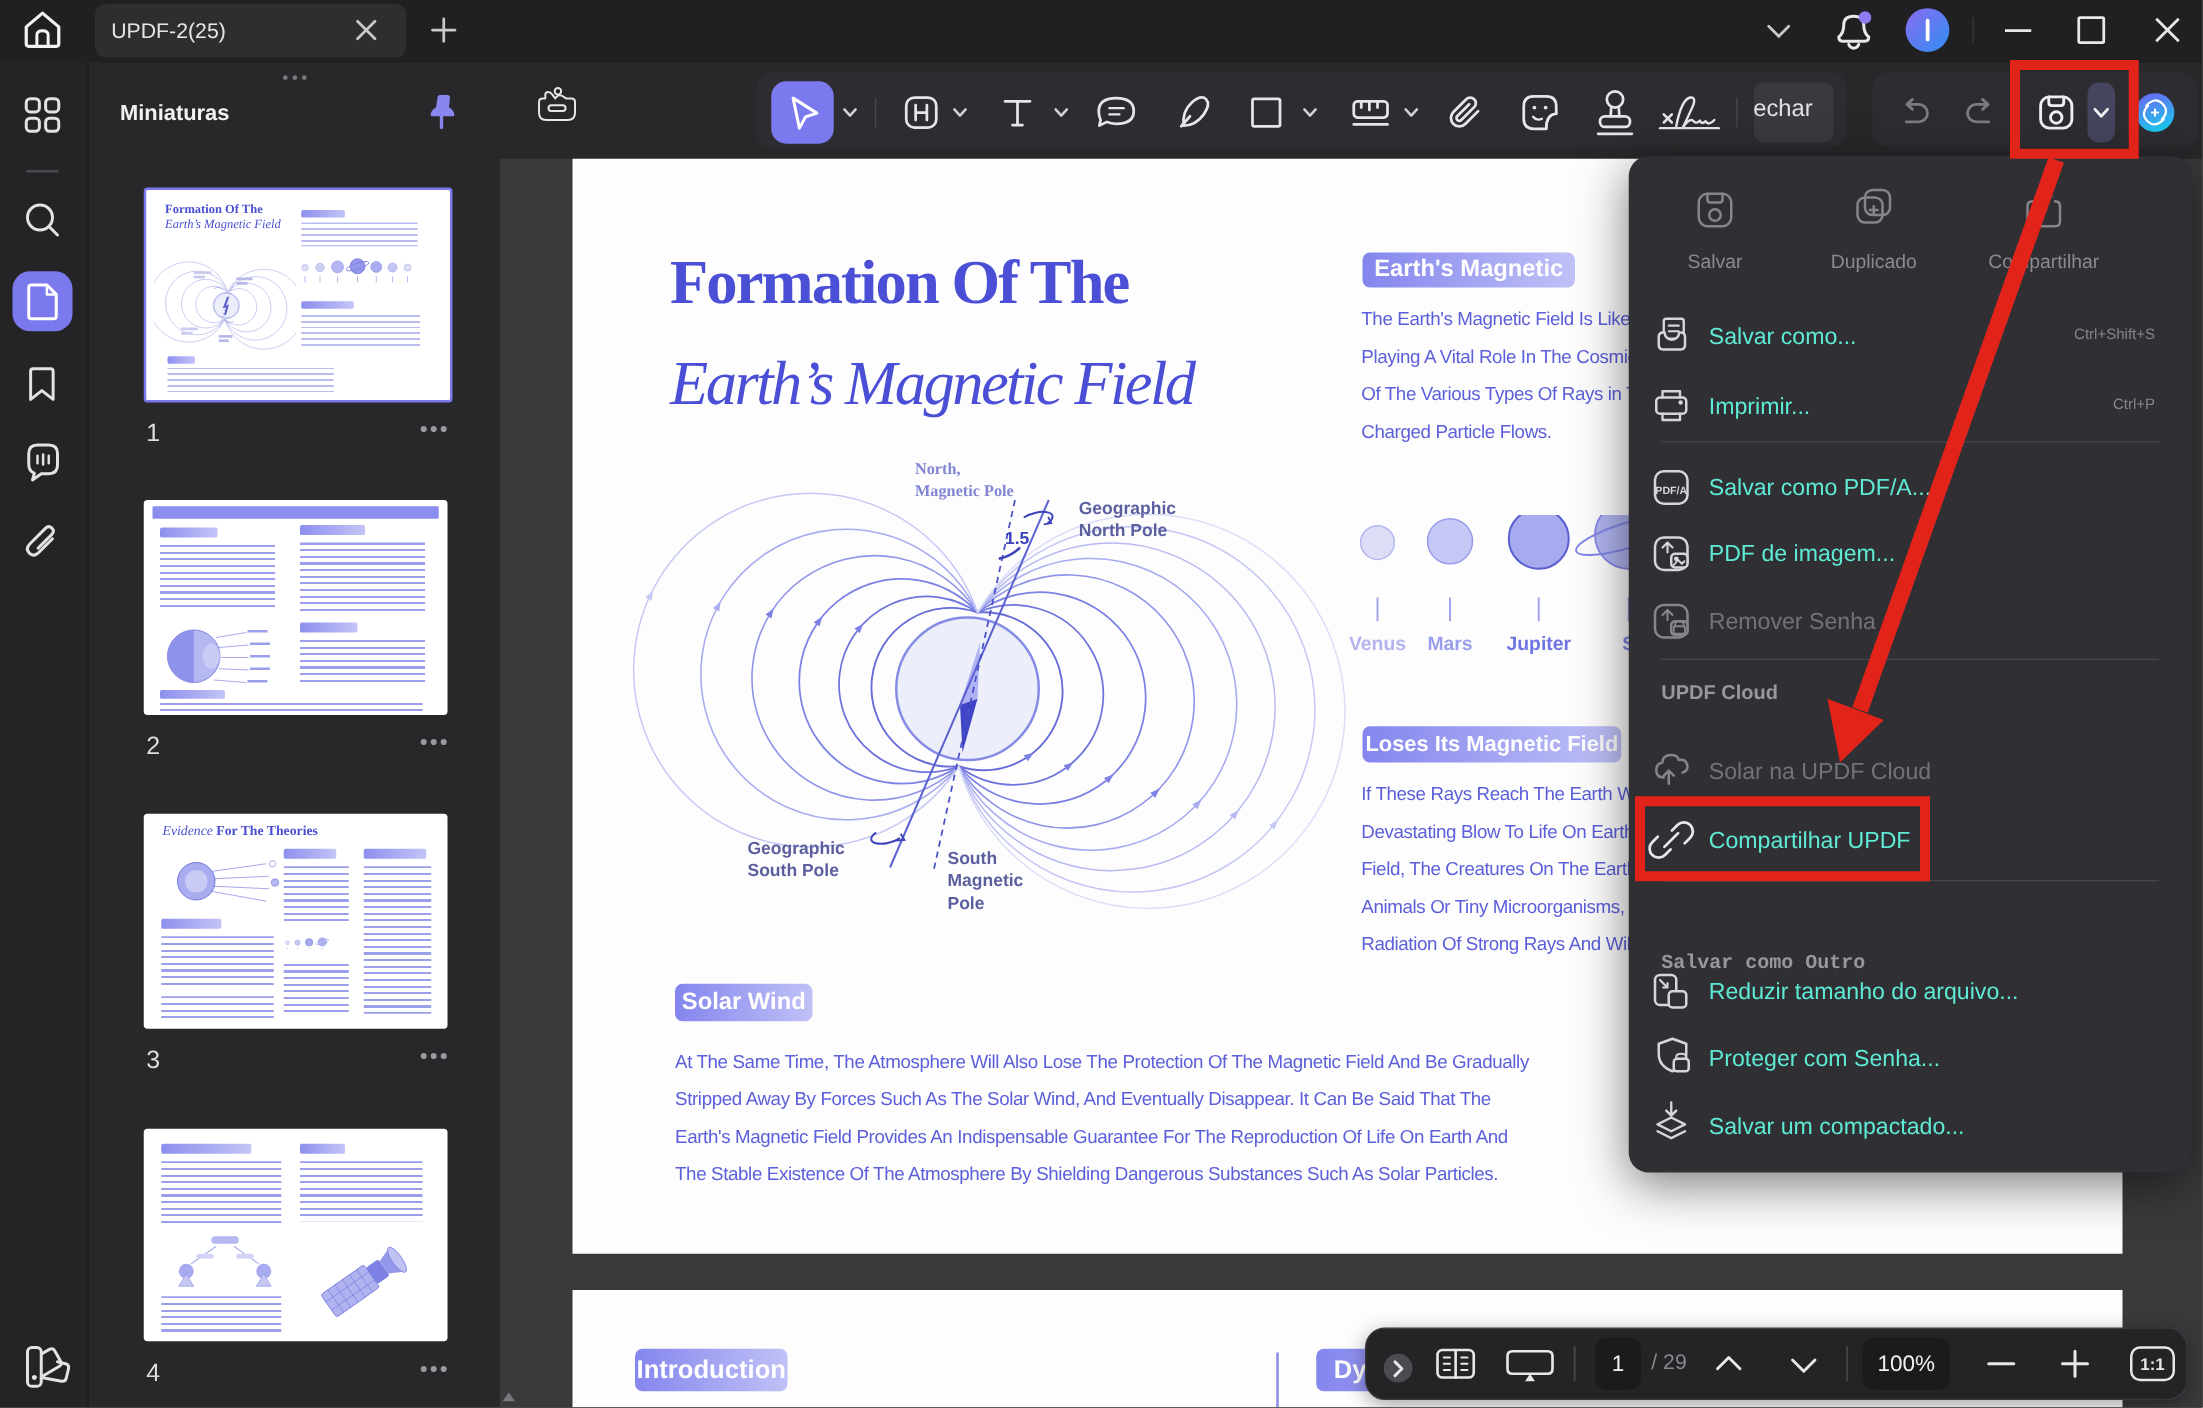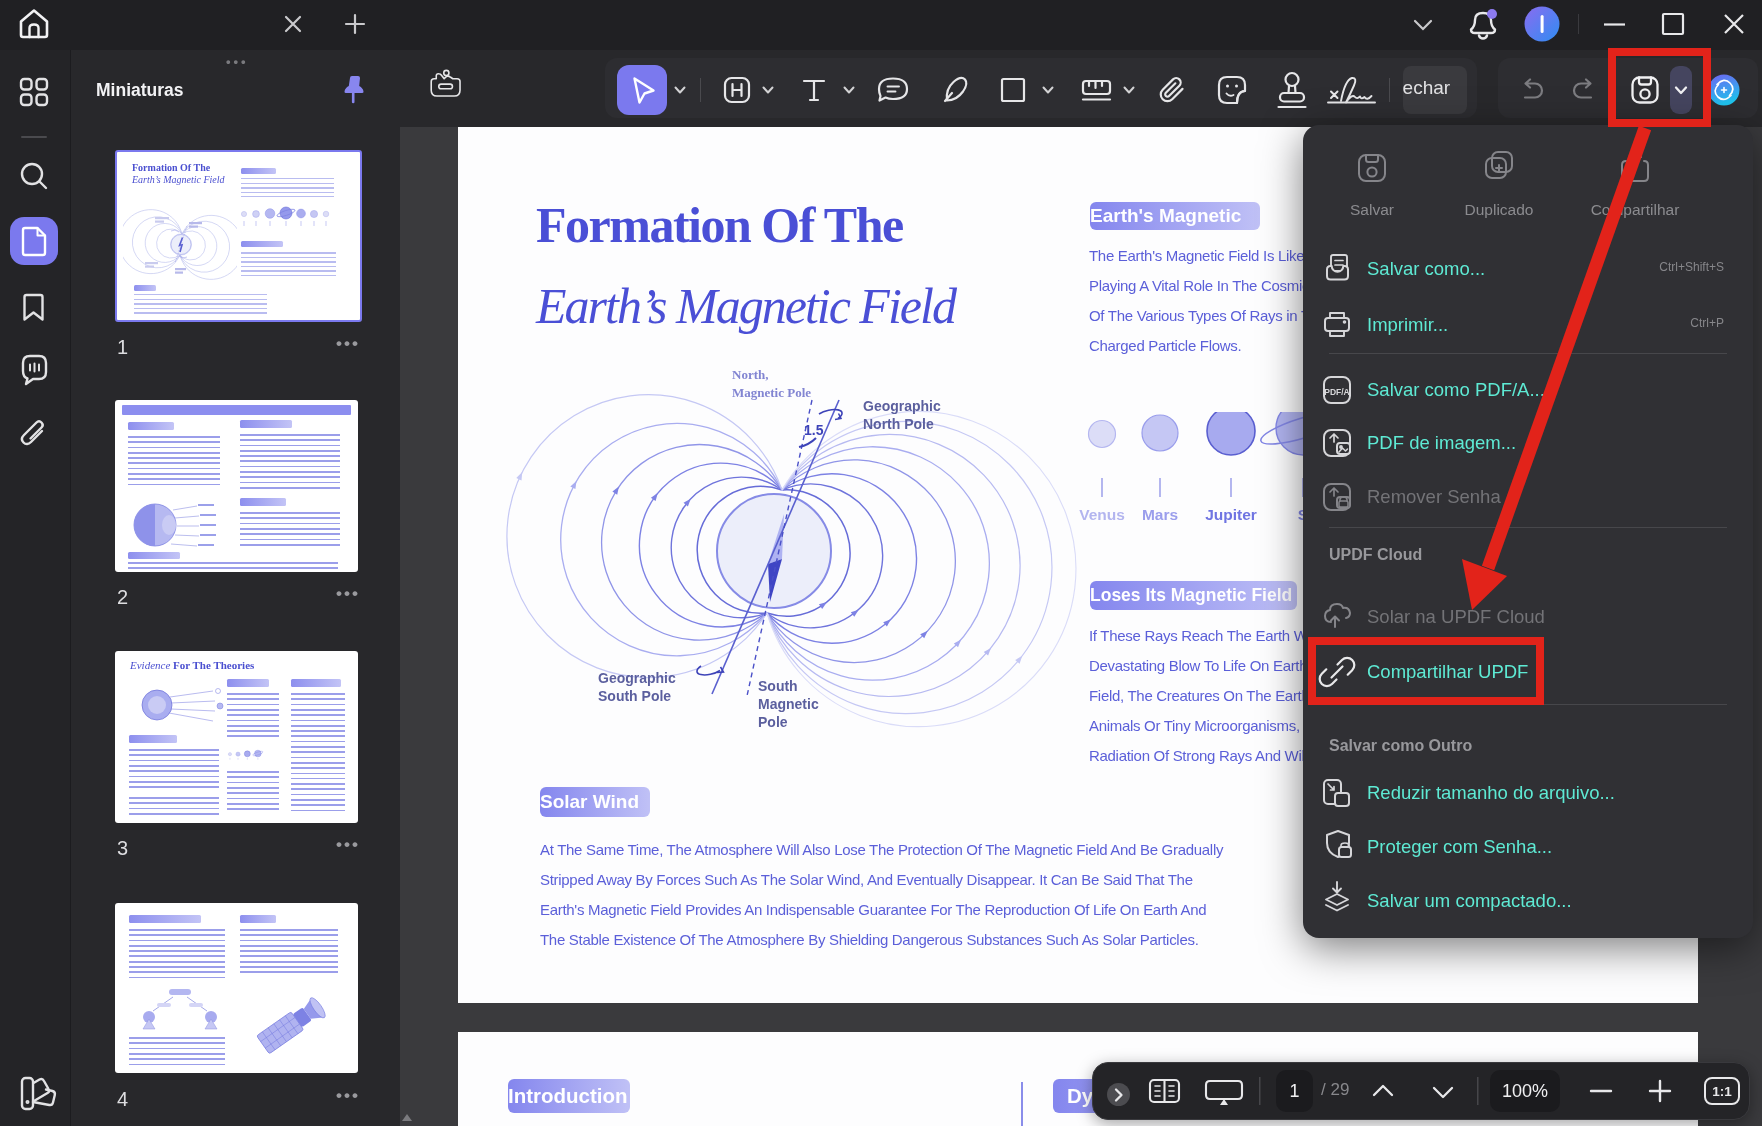--- a/index.html
+++ b/index.html
@@ -29,21 +29,21 @@
   .vsep{position:absolute;top:28px;width:1px;height:24px;background:#4a4a4e;}
   #fechar{position:absolute;left:1003px;top:16px;width:64px;height:48px;background:#3a3a3e;
           border-radius:8px;overflow:hidden;}
   #fechar span{position:absolute;left:-12px;top:11px;color:#e2e2e4;font-size:19px;}
   #savechev{position:absolute;left:1270px;top:16px;width:22px;height:48px;background:#45455f;border-radius:9px;}
   
   #docarea{left:400px;top:127px;width:1362px;height:999px;background:#3a3a3d;}
   #page1{left:458px;top:127px;width:1240px;height:876px;background:#fdfdfe;overflow:hidden;}
   #page2{left:458px;top:1032px;width:1240px;height:94px;background:#fdfdfe;overflow:hidden;}
   .badge{position:absolute;background:linear-gradient(90deg,#8486ee,#c0c1f6);border-radius:6px;
-         color:#fff;font-weight:700;text-align:left;}
+         color:#fff;font-weight:700;text-align:center;}
   .ptext{position:absolute;color:#5b5fd9;font-size:15px;line-height:30px;letter-spacing:-0.3px;white-space:nowrap;}
   
   #btoolbar{left:1092px;top:1062px;width:656px;height:56px;background:#242427;border-radius:16px;
             border:1px solid #39393d;box-shadow:0 4px 16px rgba(0,0,0,.35);}
   .bbox{position:absolute;top:7px;height:42px;background:#1b1b1e;border-radius:10px;color:#f0f0f2;
         text-align:center;}
   
   #menu{left:1303px;top:125px;width:450px;height:813px;background:#303034;border-radius:16px;
         box-shadow:0 10px 40px rgba(0,0,0,.5);}
   .mitem{position:absolute;left:64px;color:#5eead4;font-size:18.5px;white-space:nowrap;}
@@ -158,20 +158,23 @@
         <text x="300" y="342">Magnetic</text>
         <text x="300" y="360">Pole</text>
       </g>
     </svg>
   </div>
   <div id="page2" class="abs">
     <div class="badge" style="left:50px;top:47px;width:122px;height:34px;font-size:20.5px;line-height:34px;">Introduction</div>
     <div class="abs" style="left:563px;top:50px;width:2px;height:44px;background:#8a8dea;"></div>
     <div class="badge" style="left:595px;top:47px;width:170px;height:34px;font-size:20.5px;line-height:34px;text-align:left;padding-left:14px;">Dynamo Theory</div>
   </div>
+  <div id="tab" class="abs">
+      <span class="t">UPDF-2(25)</span>
+    </div>
   <svg class="abs" style="left:0;top:0" width="1762" height="50" viewBox="0 0 1762 50">
     <g fill="none" stroke="#f2f2f4" stroke-width="2.6" stroke-linecap="round" stroke-linejoin="round">
       <path d="M21 21.5 L34 10.5 L47 21.5 L47 35 Q47 37 45 37 L23 37 Q21 37 21 35 Z"></path>
       <path d="M29.5 37 L29.5 28 Q29.5 24.5 34 24.5 Q38.5 24.5 38.5 28 L38.5 37" stroke-width="2.4"></path>
     </g>
     <g stroke="#c9c9cc" stroke-width="2.2" fill="none" stroke-linecap="round">
       <path d="M286 17 L300 31 M300 17 L286 31"></path>
       <path d="M355 15 L355 33 M346 24 L364 24"></path>
       <path d="M1415 21 L1423 29 L1431 21"></path>
     </g>
@@ -470,21 +473,21 @@
       <div class="mshort" style="top:191px;">Ctrl+P</div>
     <div class="msep" style="top:228px;"></div>
     <div class="mitem" style="top:254px;">Salvar como PDF/A...</div>
     <div class="mitem" style="top:307px;">PDF de imagem...</div>
     <div class="mitem dis" style="top:361px;">Remover Senha</div>
     <div class="msep" style="top:402px;"></div>
     <div class="mhead" style="top:421px;">UPDF Cloud</div>
     <div class="mitem dis" style="top:481px;">Solar na UPDF Cloud</div>
     <div class="mitem" style="top:536px;">Compartilhar UPDF</div>
     <div class="msep" style="top:579px;"></div>
-    <div class="mhead" style="top:612px;">Salvar como Outro</div>
+    <div class="mhead" style="top:636px;font-family:Liberation Mono, monospace;">Salvar como Outro</div>
     <div class="mitem" style="top:657px;">Reduzir tamanho do arquivo...</div>
     <div class="mitem" style="top:711px;">Proteger com Senha...</div>
     <div class="mitem" style="top:765px;">Salvar um compactado...</div>
     <svg class="abs" style="left:0;top:0" width="450" height="813" viewBox="0 0 450 813" fill="none" stroke="#85858a" stroke-width="2" stroke-linecap="round" stroke-linejoin="round">
       <g>
         <rect x="56" y="30" width="26" height="26" rx="7"></rect>
         <path d="M63 30 L63 34.5 Q63 37 65.5 37 L72.5 37 Q75 37 75 34.5 L75 30"></path>
         <circle cx="69" cy="47" r="4.6"></circle>
         <rect x="183" y="33" width="20" height="20" rx="6"></rect>
         <rect x="189" y="27" width="20" height="20" rx="6"></rect>

